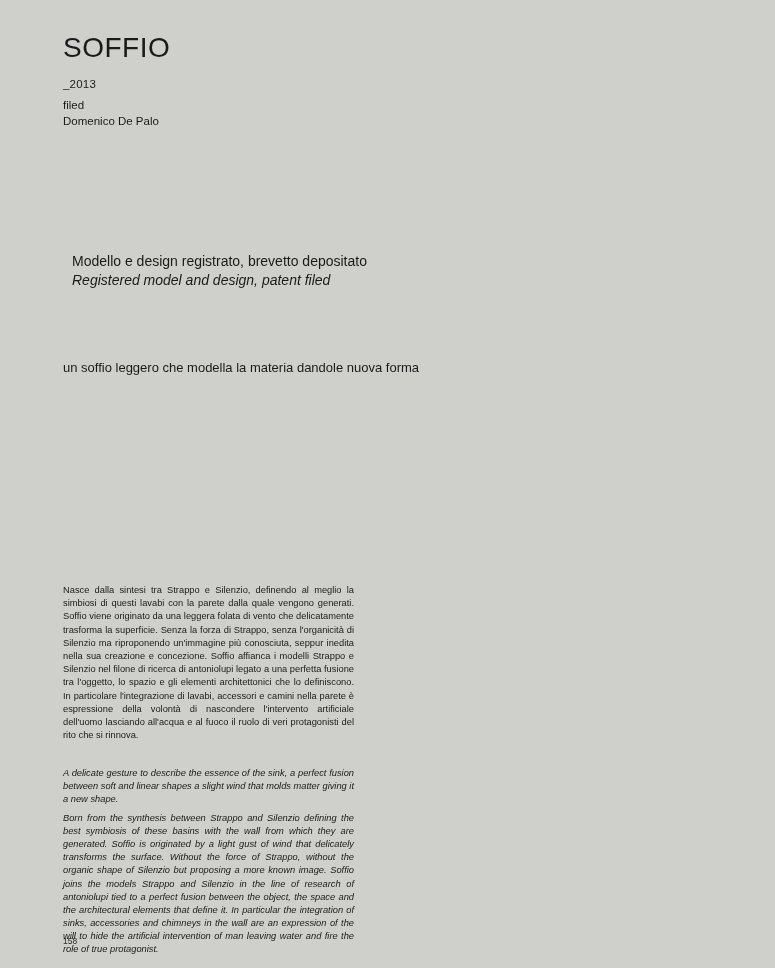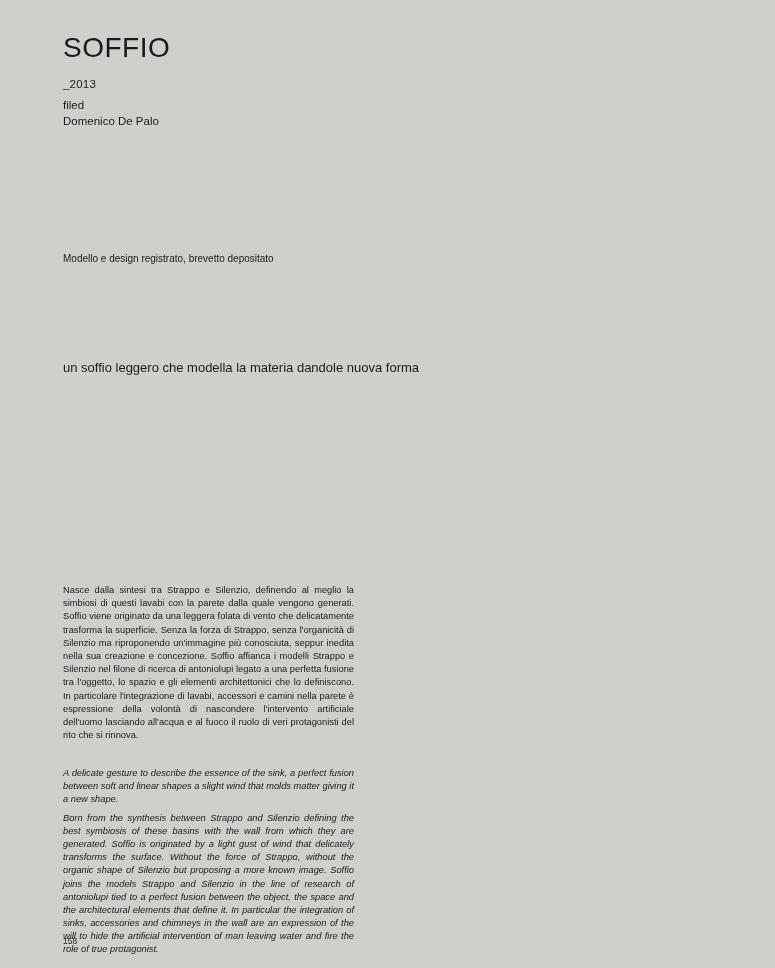--- a/index.html
+++ b/index.html
@@ -52,23 +52,23 @@
     position: absolute;
     left: 0;
     top: 98px;
     font-size: 11.5px;
     line-height: 1.35;
   }
 
   
   .patent-block {
     position: absolute;
-    left: 0;
+    left: 9px;
     top: 252px;
-    font-size: 10px;
+    font-size: 14px;
     line-height: 1.38;
   }
   .patent-en {
     font-style: italic;
   }
 
   
   .tagline-block {
     position: absolute;
     left: 0;
@@ -128,20 +128,21 @@
       <div class="product-year">_2013</div>
     </div>
 
     <div class="designer-block">
       <div>filed</div>
       <div>Domenico De Palo</div>
     </div>
 
     <div class="patent-block">
       <div class="patent-it">Modello e design registrato, brevetto depositato</div>
+      <div class="patent-en">Registered model and design, patent filed</div>
     </div>
 
     <div class="tagline-block">
       <div class="tagline-it">un soffio leggero che modella la materia dandole nuova forma</div>
     </div>
 
     <div class="body-it">
       <p class="para">Nasce dalla sintesi tra Strappo e Silenzio, definendo al meglio la simbiosi di questi lavabi con la parete dalla quale vengono generati. Soffio viene originato da una leggera folata di vento che delicatamente trasforma la superficie. Senza la forza di Strappo, senza l'organicità di Silenzio ma riproponendo un'immagine più conosciuta, seppur inedita nella sua creazione e concezione. Soffio affianca i modelli Strappo e Silenzio nel filone di ricerca di antoniolupi legato a una perfetta fusione tra l'oggetto, lo spazio e gli elementi architettonici che lo definiscono. In particolare l'integrazione di lavabi, accessori e camini nella parete è espressione della volontà di nascondere l'intervento artificiale dell'uomo lasciando all'acqua e al fuoco il ruolo di veri protagonisti del rito che si rinnova.</p>
     </div>
 

